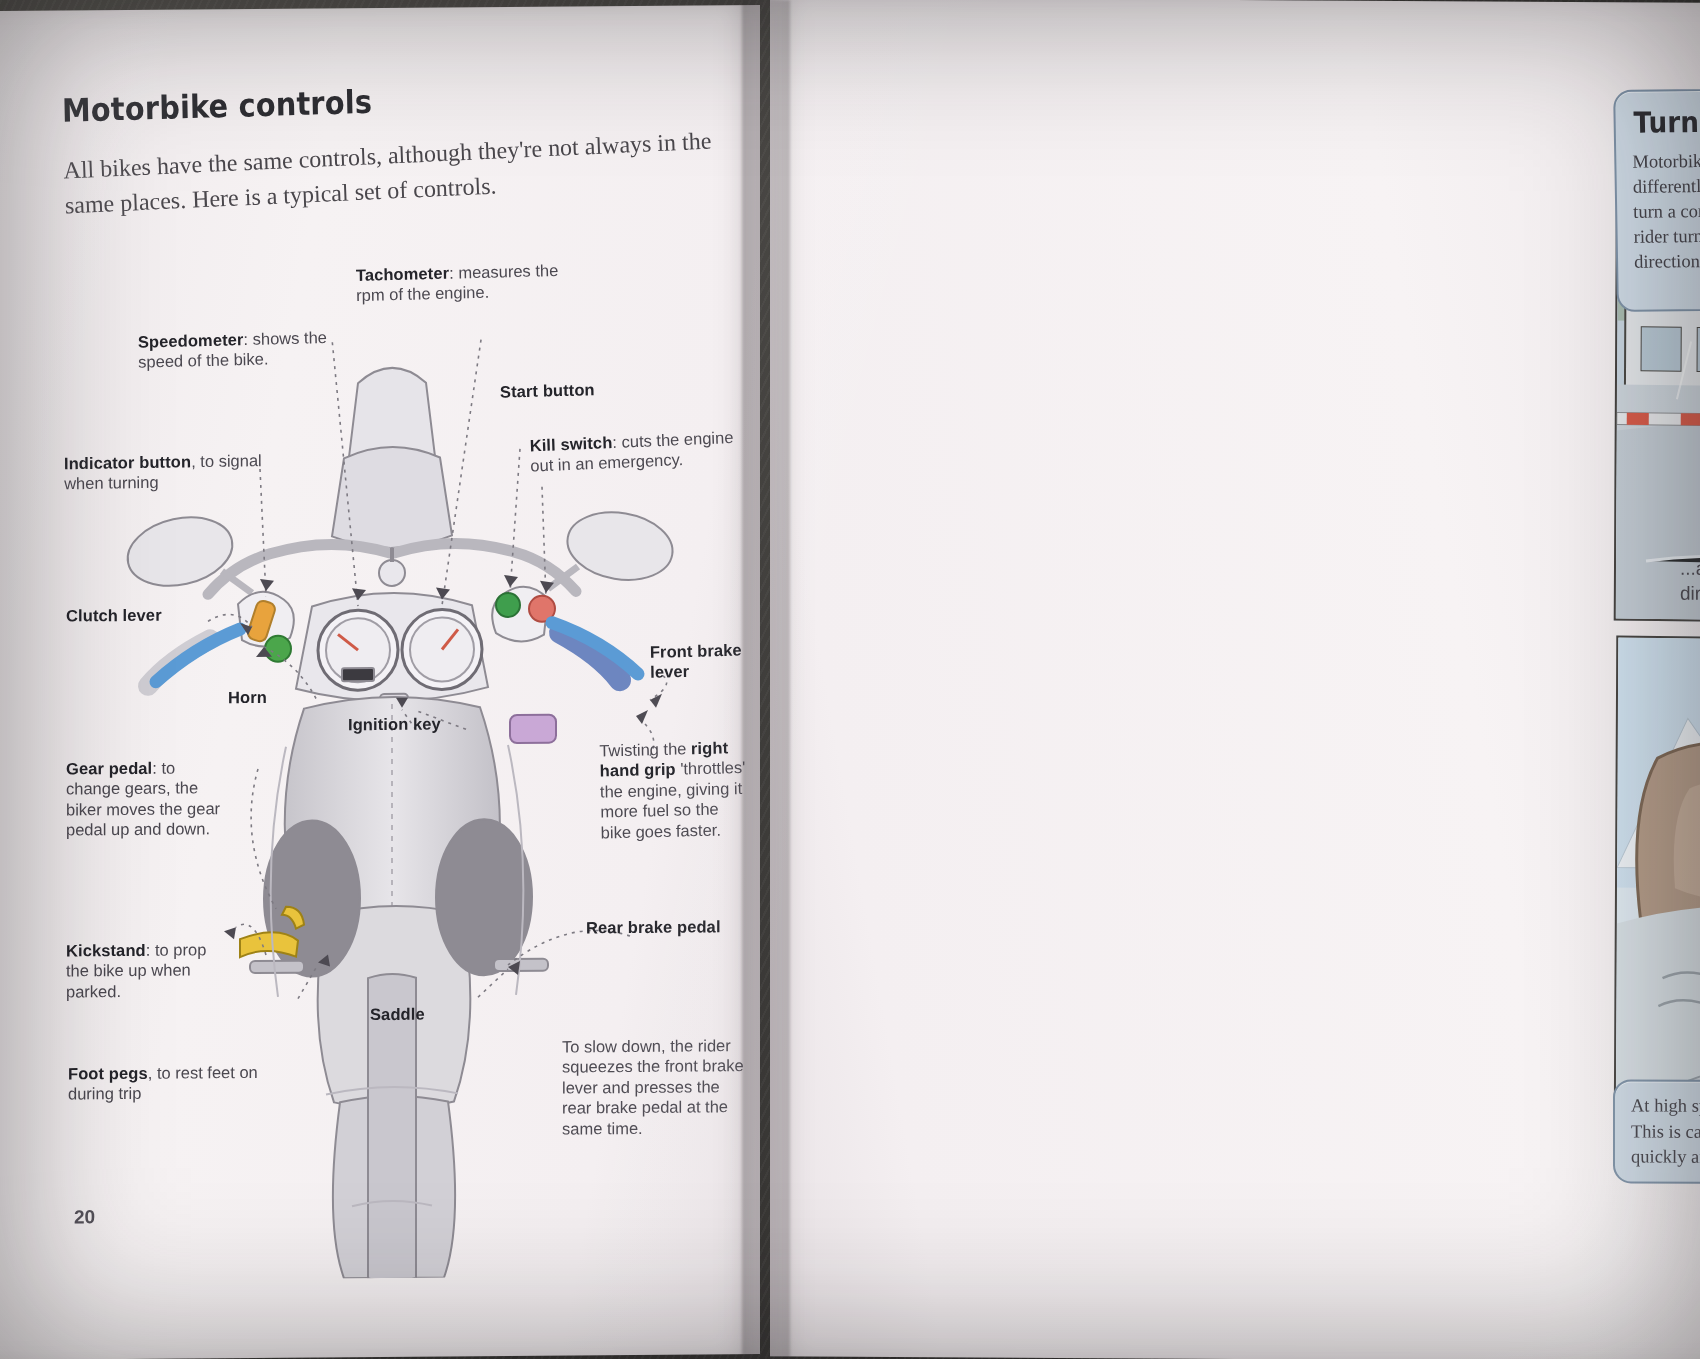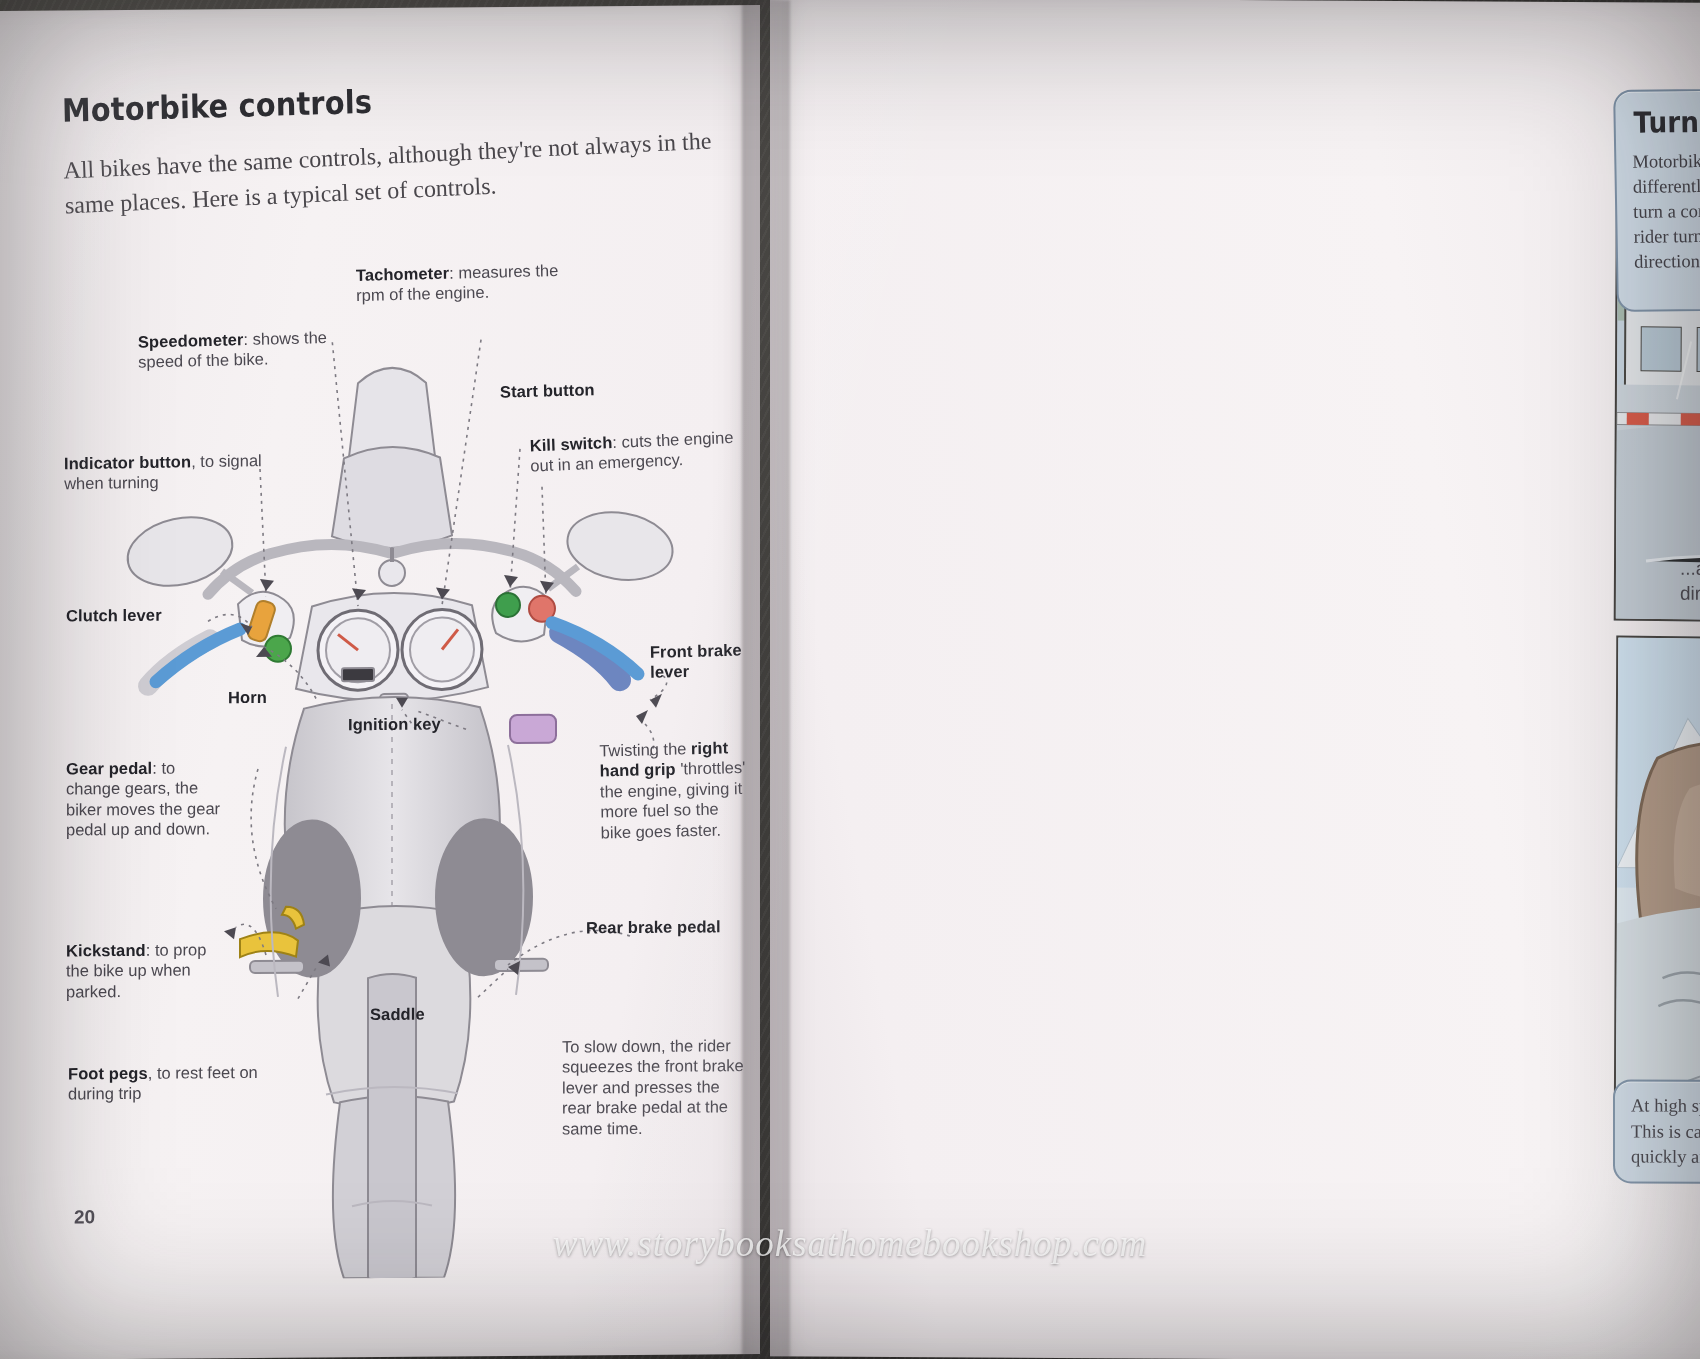--- a/index.html
+++ b/index.html
@@ -503,15 +503,14 @@
 
       <div class="bluebox" id="bottom-box">
         <div id="bottom-text">At high speeds, the rider turns the handlebars in the opposite direction to the bend. This is called counter steering. It's necessary because motorbike tyres spin very quickly and wobble a bit when the bike is moving fast.</div>
       </div>
 
       <div class="sheen"></div>
     </div>
   </div>
 
   <div class="gutter"></div>
-  <div id="wm">www.storybooksathomebookshop.com</div>
   <div class="vig"></div>
 </div>
 
 </body></html>

